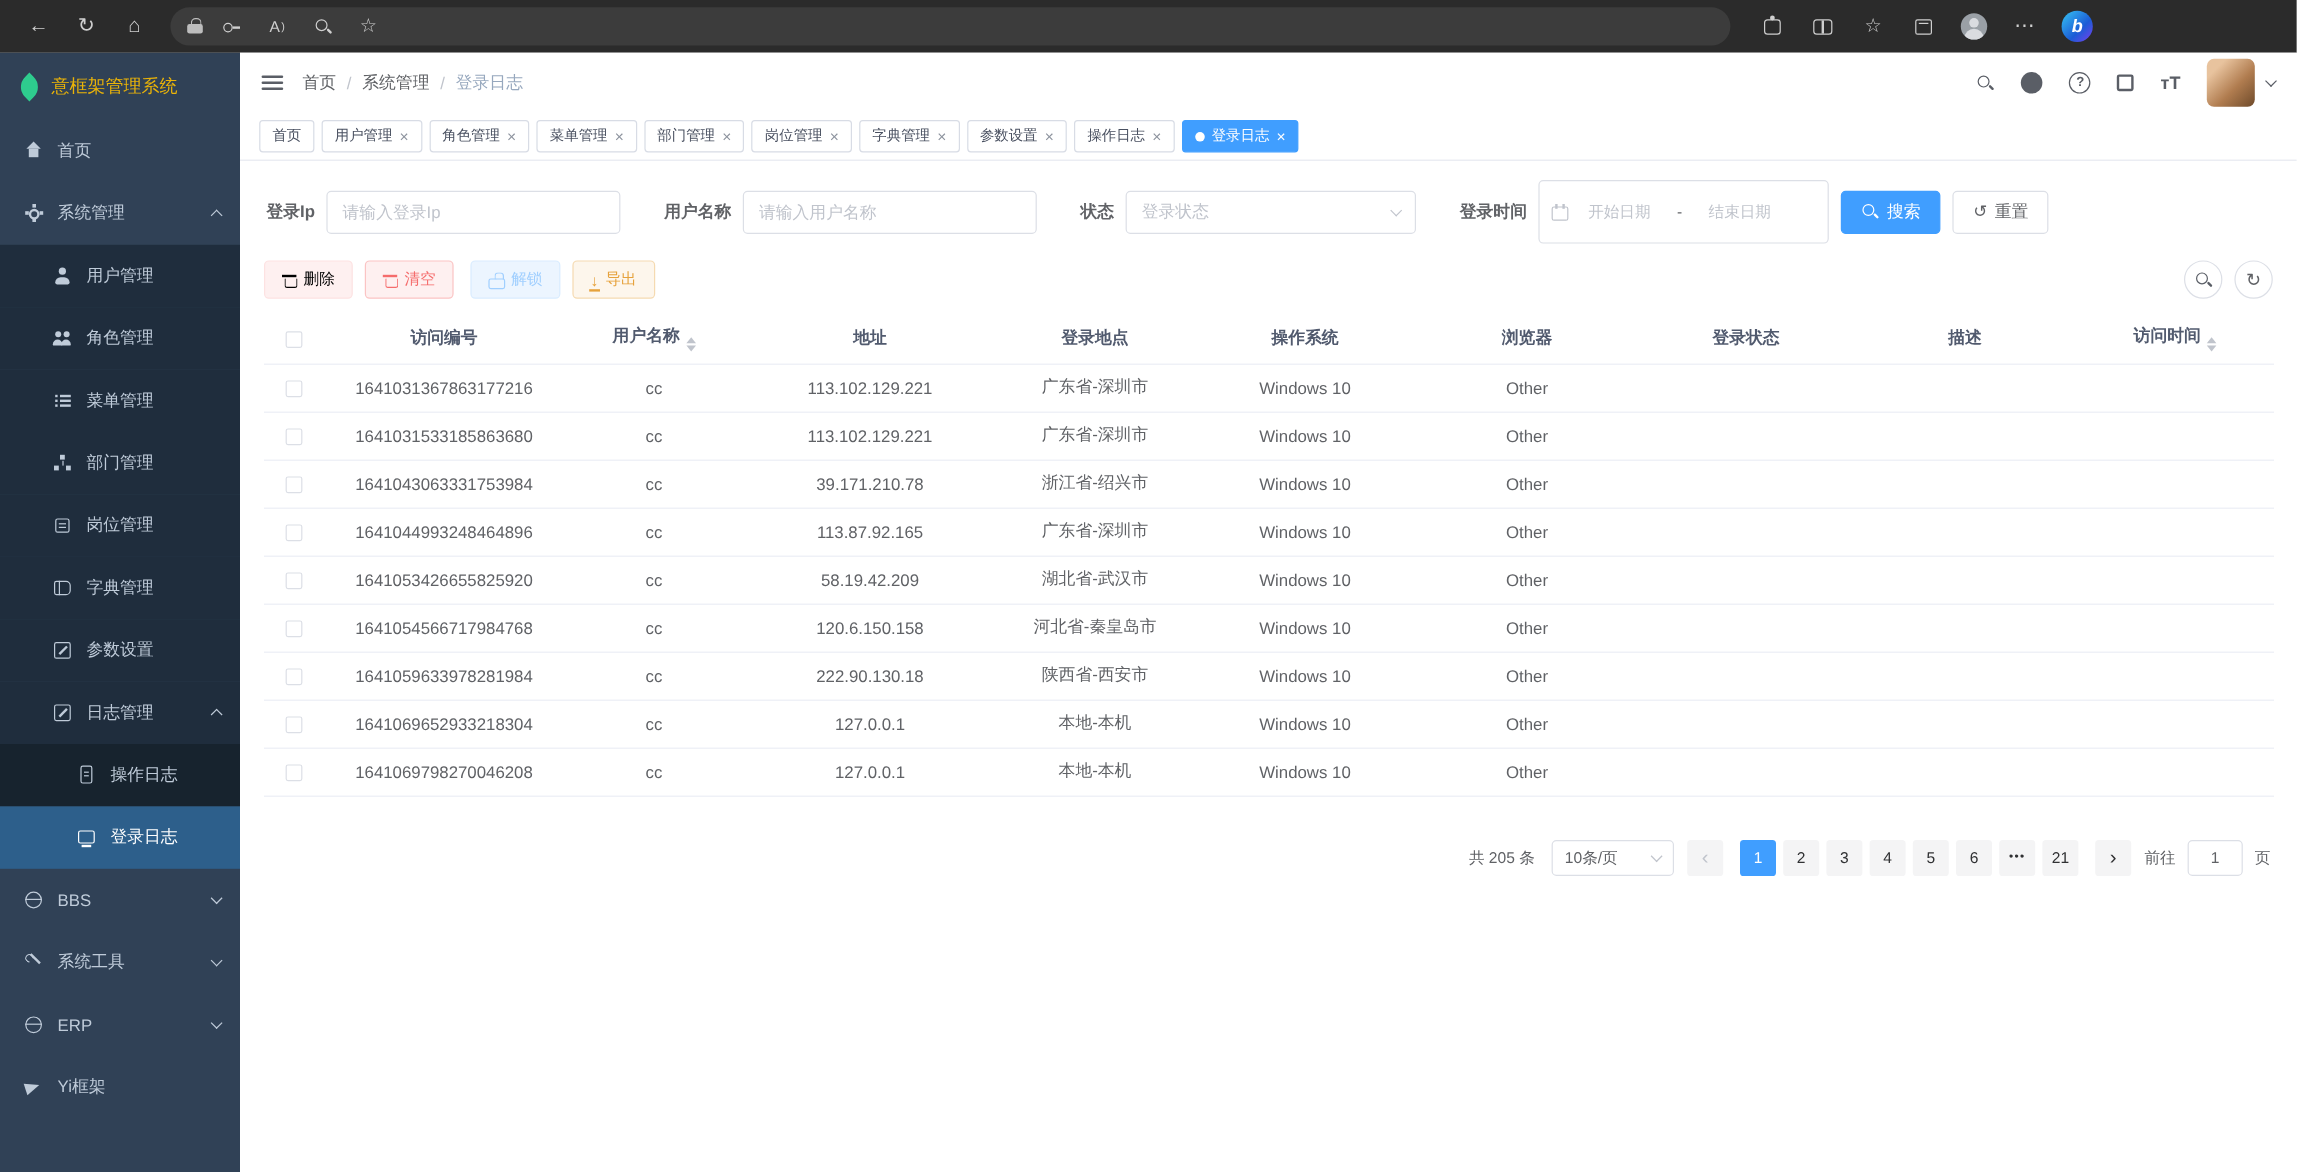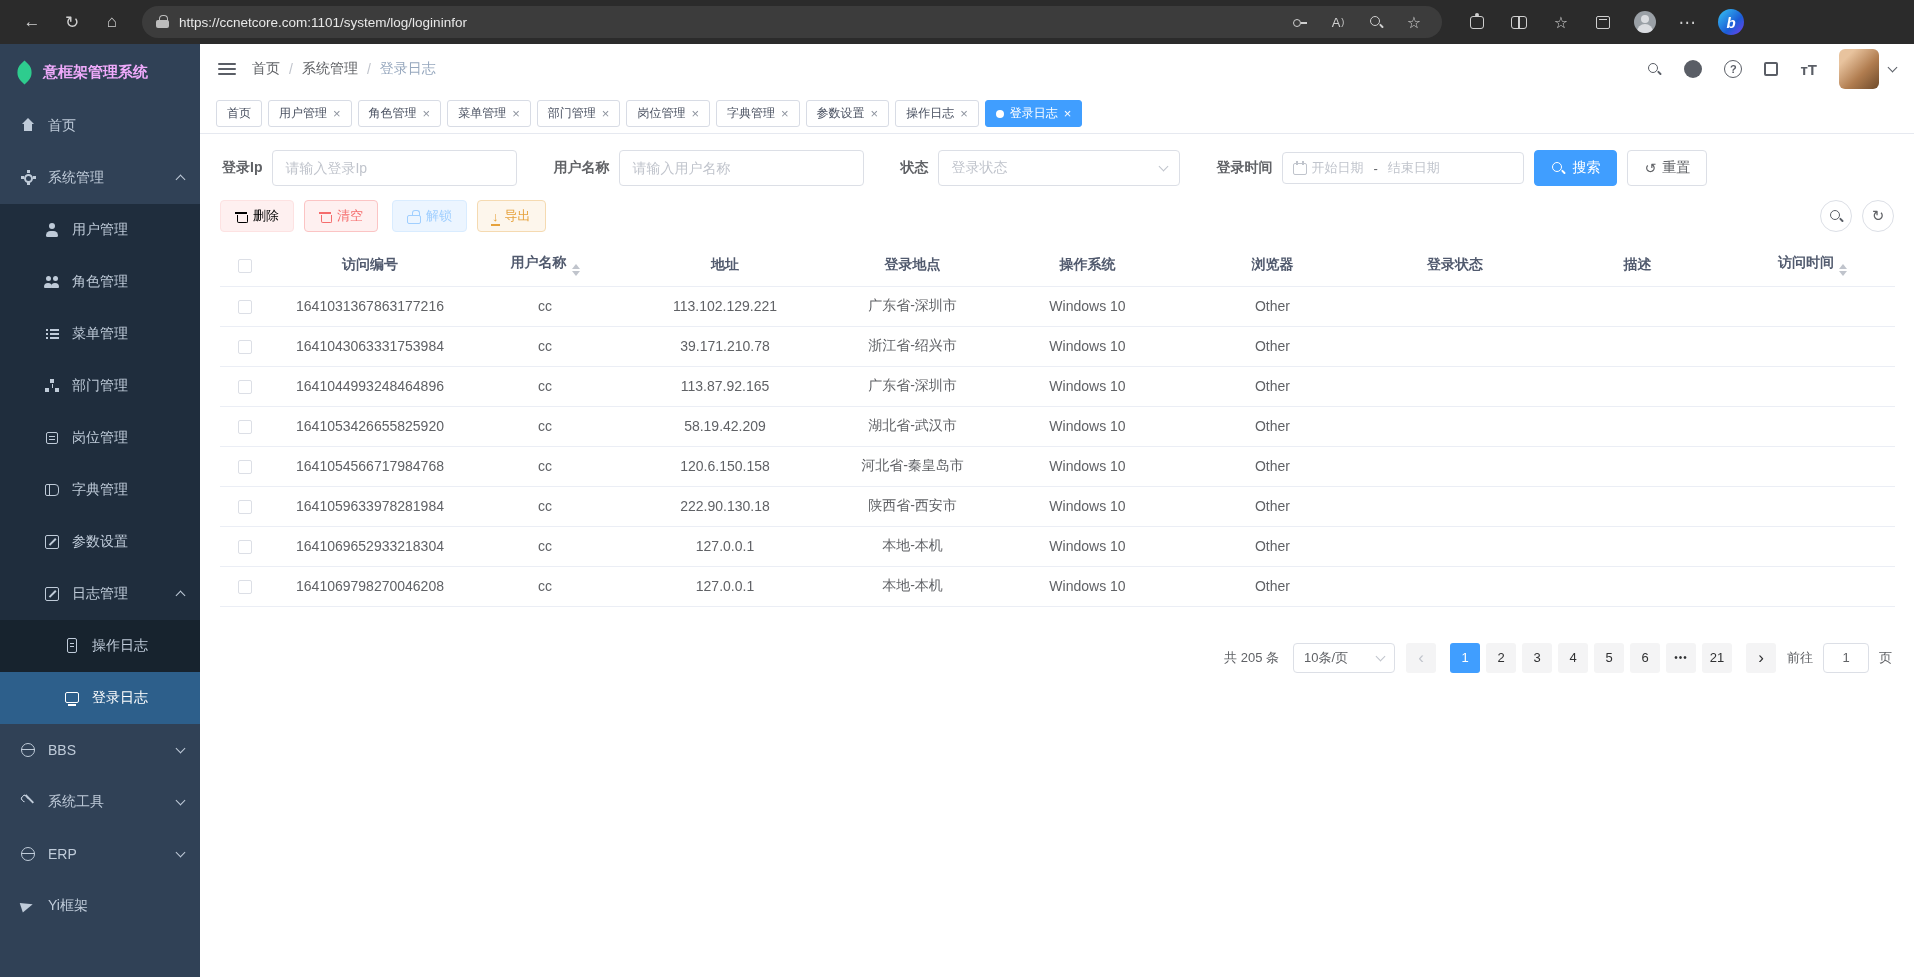--- a/index.html
+++ b/index.html
@@ -37,21 +37,21 @@
   .i-puzzle::before{content:"";position:absolute;left:4px;top:-4px;width:4px;height:4px;border-radius:50%;background:#cfcfcf}
   .i-avatar{width:22px;height:22px;border-radius:50%;background:#9aa0a6;position:relative;overflow:hidden}
   .i-avatar::before{content:"";position:absolute;left:7px;top:4px;width:8px;height:8px;border-radius:50%;background:#dadce0}
   .i-avatar::after{content:"";position:absolute;left:3px;top:13px;width:16px;height:10px;border-radius:8px 8px 0 0;background:#dadce0}
 
   
   .app{display:flex;height:933px}
   .sidebar{width:200px;background:#304156;flex-shrink:0;overflow:hidden}
   .logo{height:56px;display:flex;align-items:center;gap:10px;padding:0 16px}
   .leaf{width:17px;height:17px;background:#2ecc8e;border-radius:0 70% 0 70%;transform:rotate(45deg);flex-shrink:0}
-  .logo-text{color:#f0abfc;font-size:15px;font-weight:700;white-space:nowrap}
+  .logo-text{color:#eab308;font-size:15px;font-weight:400;white-space:nowrap}
   .menu-item{height:52px;display:flex;align-items:center;gap:12px;padding:0 16px 0 20px;font-size:14px;color:#bfcbd9;cursor:pointer;white-space:nowrap}
   .menu-item.lv2{padding-left:44px;background:#1f2d3d}
   .menu-item.lv3{padding-left:64px;background:#17232e}
   .menu-item.active{background:#2d5f8b;color:#fff}
   .menu-item .chev{margin-left:auto}
   .chev{width:7px;height:7px;border-right:1.6px solid currentColor;border-bottom:1.6px solid currentColor;display:inline-block;flex-shrink:0}
   .chev.down{transform:rotate(45deg);margin-top:-3px}
   .chev.up{transform:rotate(225deg);margin-top:3px}
   .chev.gray{color:#c0c4cc}
   .chev.dark{color:#5a5e66;margin-left:-12px}
@@ -113,21 +113,21 @@
   .tab .dot{width:8px;height:8px;border-radius:50%;background:#fff;display:inline-block}
 
   
   .content{flex:1;overflow:hidden}
   .filters{display:flex;align-items:center;gap:10px;padding:16px 0 0 20px}
   .filters label{font-size:14px;font-weight:700;color:#606266;margin-left:26px;white-space:nowrap}
   .filters label:first-child{margin-left:2px}
   .finput{width:245px;height:36px;border:1px solid #dcdfe6;border-radius:4px;padding:0 12px;font-size:14px;color:#606266;outline:none;background:#fff}
   .finput::placeholder{color:#c0c4cc}
   .fselect{width:242px;height:36px;border:1px solid #dcdfe6;border-radius:4px;display:flex;align-items:center;justify-content:space-between;padding:0 12px;background:#fff;cursor:pointer}
-  .fdate{width:242px;height:32px;border:1px solid #dcdfe6;border-radius:4px;display:flex;align-items:center;gap:4px;padding:0 10px;background:#fff;cursor:pointer}
+  .fdate{width:242px;height:53px;border:1px solid #dcdfe6;border-radius:4px;display:flex;align-items:center;gap:16px;padding:0 10px;background:#fff;cursor:pointer}
   .ph{color:#c0c4cc;font-size:14px;white-space:nowrap}
   .fdate .ph{font-size:13px}
   .dsep{color:#606266;font-size:13px;padding:0 6px}
   .i-cal{width:14px;height:14px;position:relative;display:inline-block;flex-shrink:0}
   .i-cal::before{content:"";position:absolute;left:0;top:2px;right:0;bottom:0;border:1.4px solid #c0c4cc;border-radius:2px}
   .i-cal::after{content:"";position:absolute;left:3px;top:0;width:1.6px;height:4px;background:#c0c4cc;box-shadow:6px 0 0 #c0c4cc}
 
   
   .btn{display:inline-flex;align-items:center;gap:6px;border-radius:4px;font-size:14px;cursor:pointer;border:1px solid #dcdfe6;background:#fff;color:#606266;font-family:inherit}
   .btn.primary{background:#409eff;border-color:#409eff;color:#fff;height:36px;padding:16px 16px;}
@@ -175,21 +175,20 @@
 </style>
 </head>
 <body>
 
 <div class="browser">
   <span class="bicon">←</span>
   <span class="bicon">↻</span>
   <span class="bicon">⌂</span>
   <div class="urlbar">
     <span class="i-lock"></span>
-    <span class="url">https://ccnetcore.com:1101/system/log/logininfor</span>
     <span class="pill-ic">
         <span class="i-key"></span>
       </span>
     <span class="pill-ic ra">
         <span>A</span>
         <i>)</i>
       </span>
     <span class="pill-ic">
         <span class="i-mag"></span>
       </span>
@@ -465,20 +464,32 @@
               <td>113.102.129.221</td>
               <td>广东省-深圳市</td>
               <td>Windows 10</td>
               <td>Other</td>
               <td></td>
               <td></td>
               <td></td>
             </tr>
             <tr>
               <td><span class="cb"></span></td>
+              <td>1641031533185863680</td>
+              <td>cc</td>
+              <td>113.102.129.221</td>
+              <td>广东省-深圳市</td>
+              <td>Windows 10</td>
+              <td>Other</td>
+              <td></td>
+              <td></td>
+              <td></td>
+            </tr>
+            <tr>
+              <td><span class="cb"></span></td>
               <td>1641043063331753984</td>
               <td>cc</td>
               <td>39.171.210.78</td>
               <td>浙江省-绍兴市</td>
               <td>Windows 10</td>
               <td>Other</td>
               <td></td>
               <td></td>
               <td></td>
             </tr>

